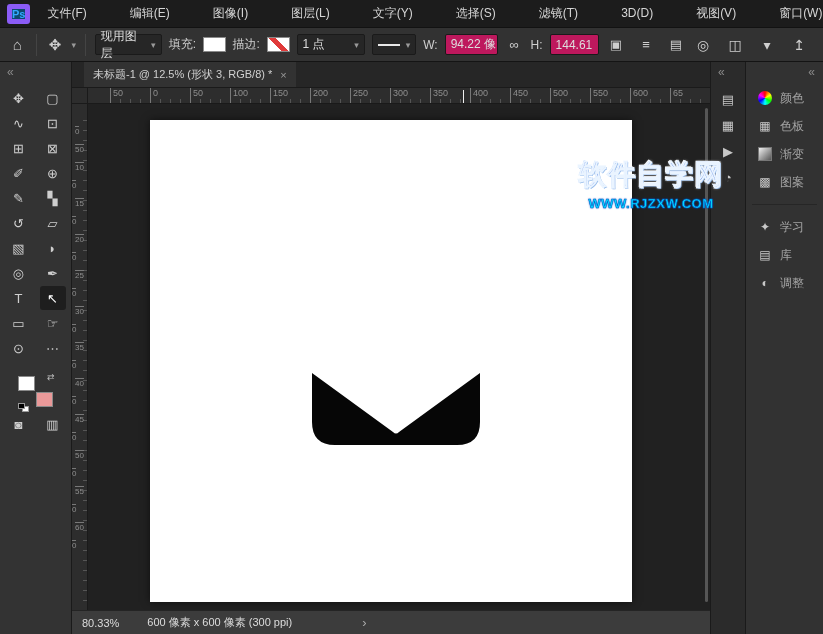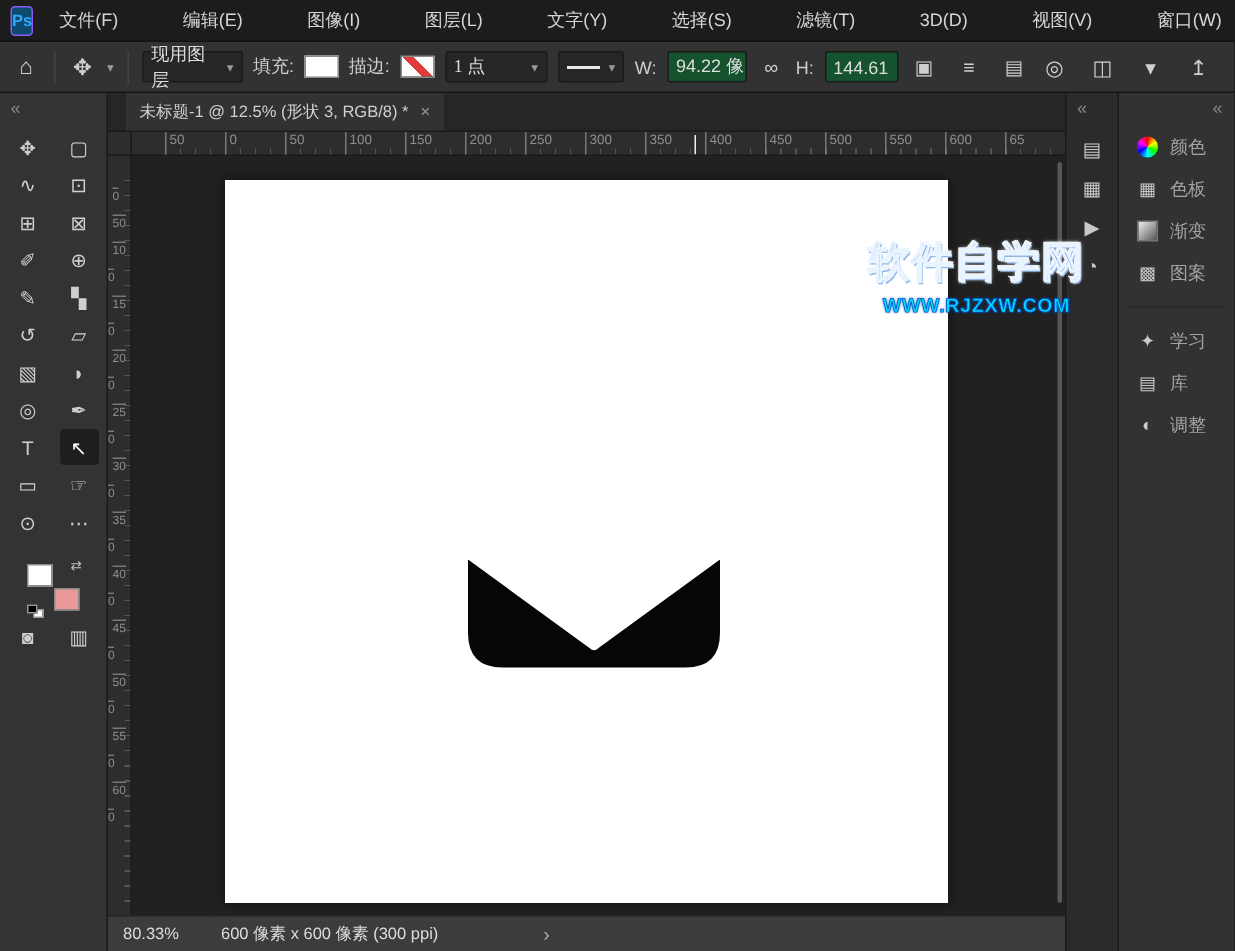--- a/index.html
+++ b/index.html
@@ -2,34 +2,34 @@
 <html><head>
 <meta charset="utf-8">
 <style>
   * { box-sizing: border-box; margin: 0; padding: 0; }
   html,body { width:823px; height:634px; background:#1e1e1e; }
   body { font-family:"Liberation Sans", sans-serif; overflow:hidden; }
   #app { position:relative; width:823px; height:634px; background:#1e1e1e; overflow:hidden; }
 
   
   .menubar { position:absolute; left:0; top:0; right:0; height:28px; background:#1c1c1c; display:flex; align-items:center; border-bottom:1px solid #121212; }
-  .ps-logo { width:24px; height:20px; margin:0 8px 0 7px; background:#0c4a6e; color:#31a8ff; font-size:11px; font-weight:bold; display:flex; align-items:center; justify-content:center; border-radius:3px; border:1px solid #8b5cf6; }
+  .ps-logo { width:24px; height:20px; margin:0 8px 0 7px; background:#0c4a6e; color:#31a8ff; font-size:11px; font-weight:bold; display:flex; align-items:center; justify-content:center; border-radius:3px; border:5px solid #8b5cf6; }
   .menus { display:flex; height:100%;gap:25px; }
   .menu-item { font-size:12px; color:#d6d6d6; padding:0 9px; line-height:27px; white-space:nowrap; }
   .wincontrols { margin-left:auto; display:flex; height:100%; }
   .winbtn { width:32px; text-align:center; line-height:27px; color:#bbb; font-size:12px; }
 
   
   .optionsbar { position:absolute; left:0; top:28px; right:0; height:34px; background:#323232; border-bottom:1px solid #141414; display:flex; align-items:center; padding:0 8px; gap:7px; }
   .obar-icon { color:#cfcfcf; font-size:15px; width:20px; text-align:center; }
   .obar-sep { width:1px; height:22px; background:#444; margin:0 2px; }
   .obar-label { font-size:12px; color:#cfcfcf; white-space:nowrap; }
   .obar-select { background:#262626; border:1px solid #1a1a1a; color:#ddd; font-size:12px; height:21px; display:flex; align-items:center; padding:0 5px; gap:6px; border-radius:2px; }
   .obar-select .caret { font-size:9px; color:#999; }
-  .obar-input { background:#14532d; border:1px solid #1a1a1a; color:#ddd; font-size:12px; height:21px; display:flex; align-items:center; padding:3px 5px; border-radius:2px; white-space:nowrap; overflow:hidden; }
+  .obar-input { background:#be185d; border:1px solid #1a1a1a; color:#ddd; font-size:12px; height:21px; display:flex; align-items:center; padding:3px 5px; border-radius:2px; white-space:nowrap; overflow:hidden; }
   .swatch { width:24px; height:15px; border:1px solid #8a8a8a; }
   .swatch-fill { background:#ffffff; }
   .swatch-stroke { background:linear-gradient(45deg,#fff 40%,#e03a3a 40%,#e03a3a 60%,#fff 60%); }
   .line-preview { width:22px; height:2px; background:#e8e8e8; }
   .tiny-caret { font-size:9px; color:#999; }
   .obar-right { margin-left:auto; display:flex; align-items:center; gap:12px; padding-right:6px; }
   .obar-right .obar-icon { font-size:14px; }
 
   
   .toolbar { position:absolute; left:0; top:62px; bottom:0; width:72px; background:#333333; border-right:1px solid #1a1a1a; }
@@ -140,21 +140,21 @@
     <span class="tiny-caret">▾</span>
     <span class="obar-sep"></span>
     <span class="obar-select">
       <span>现用图层</span>
       <span class="caret">▾</span>
     </span>
     <span class="obar-label">填充:</span>
     <span class="swatch swatch-fill"></span>
     <span class="obar-label">描边:</span>
     <span class="swatch swatch-stroke"></span>
-    <span class="obar-select" style="width:72px; justify-content:space-between;font-family:Liberation Serif, serif;">
+    <span class="obar-select" style="width:72px; justify-content:space-between;">
       <span>1 点</span>
       <span class="caret">▾</span>
     </span>
     <span class="obar-select">
       <span class="line-preview"></span>
       <span class="caret">▾</span>
     </span>
     <span class="obar-label">W:</span>
     <span class="obar-input" style="width:56px;">94.22 像</span>
     <span class="obar-icon" style="font-size:13px;">∞</span>

